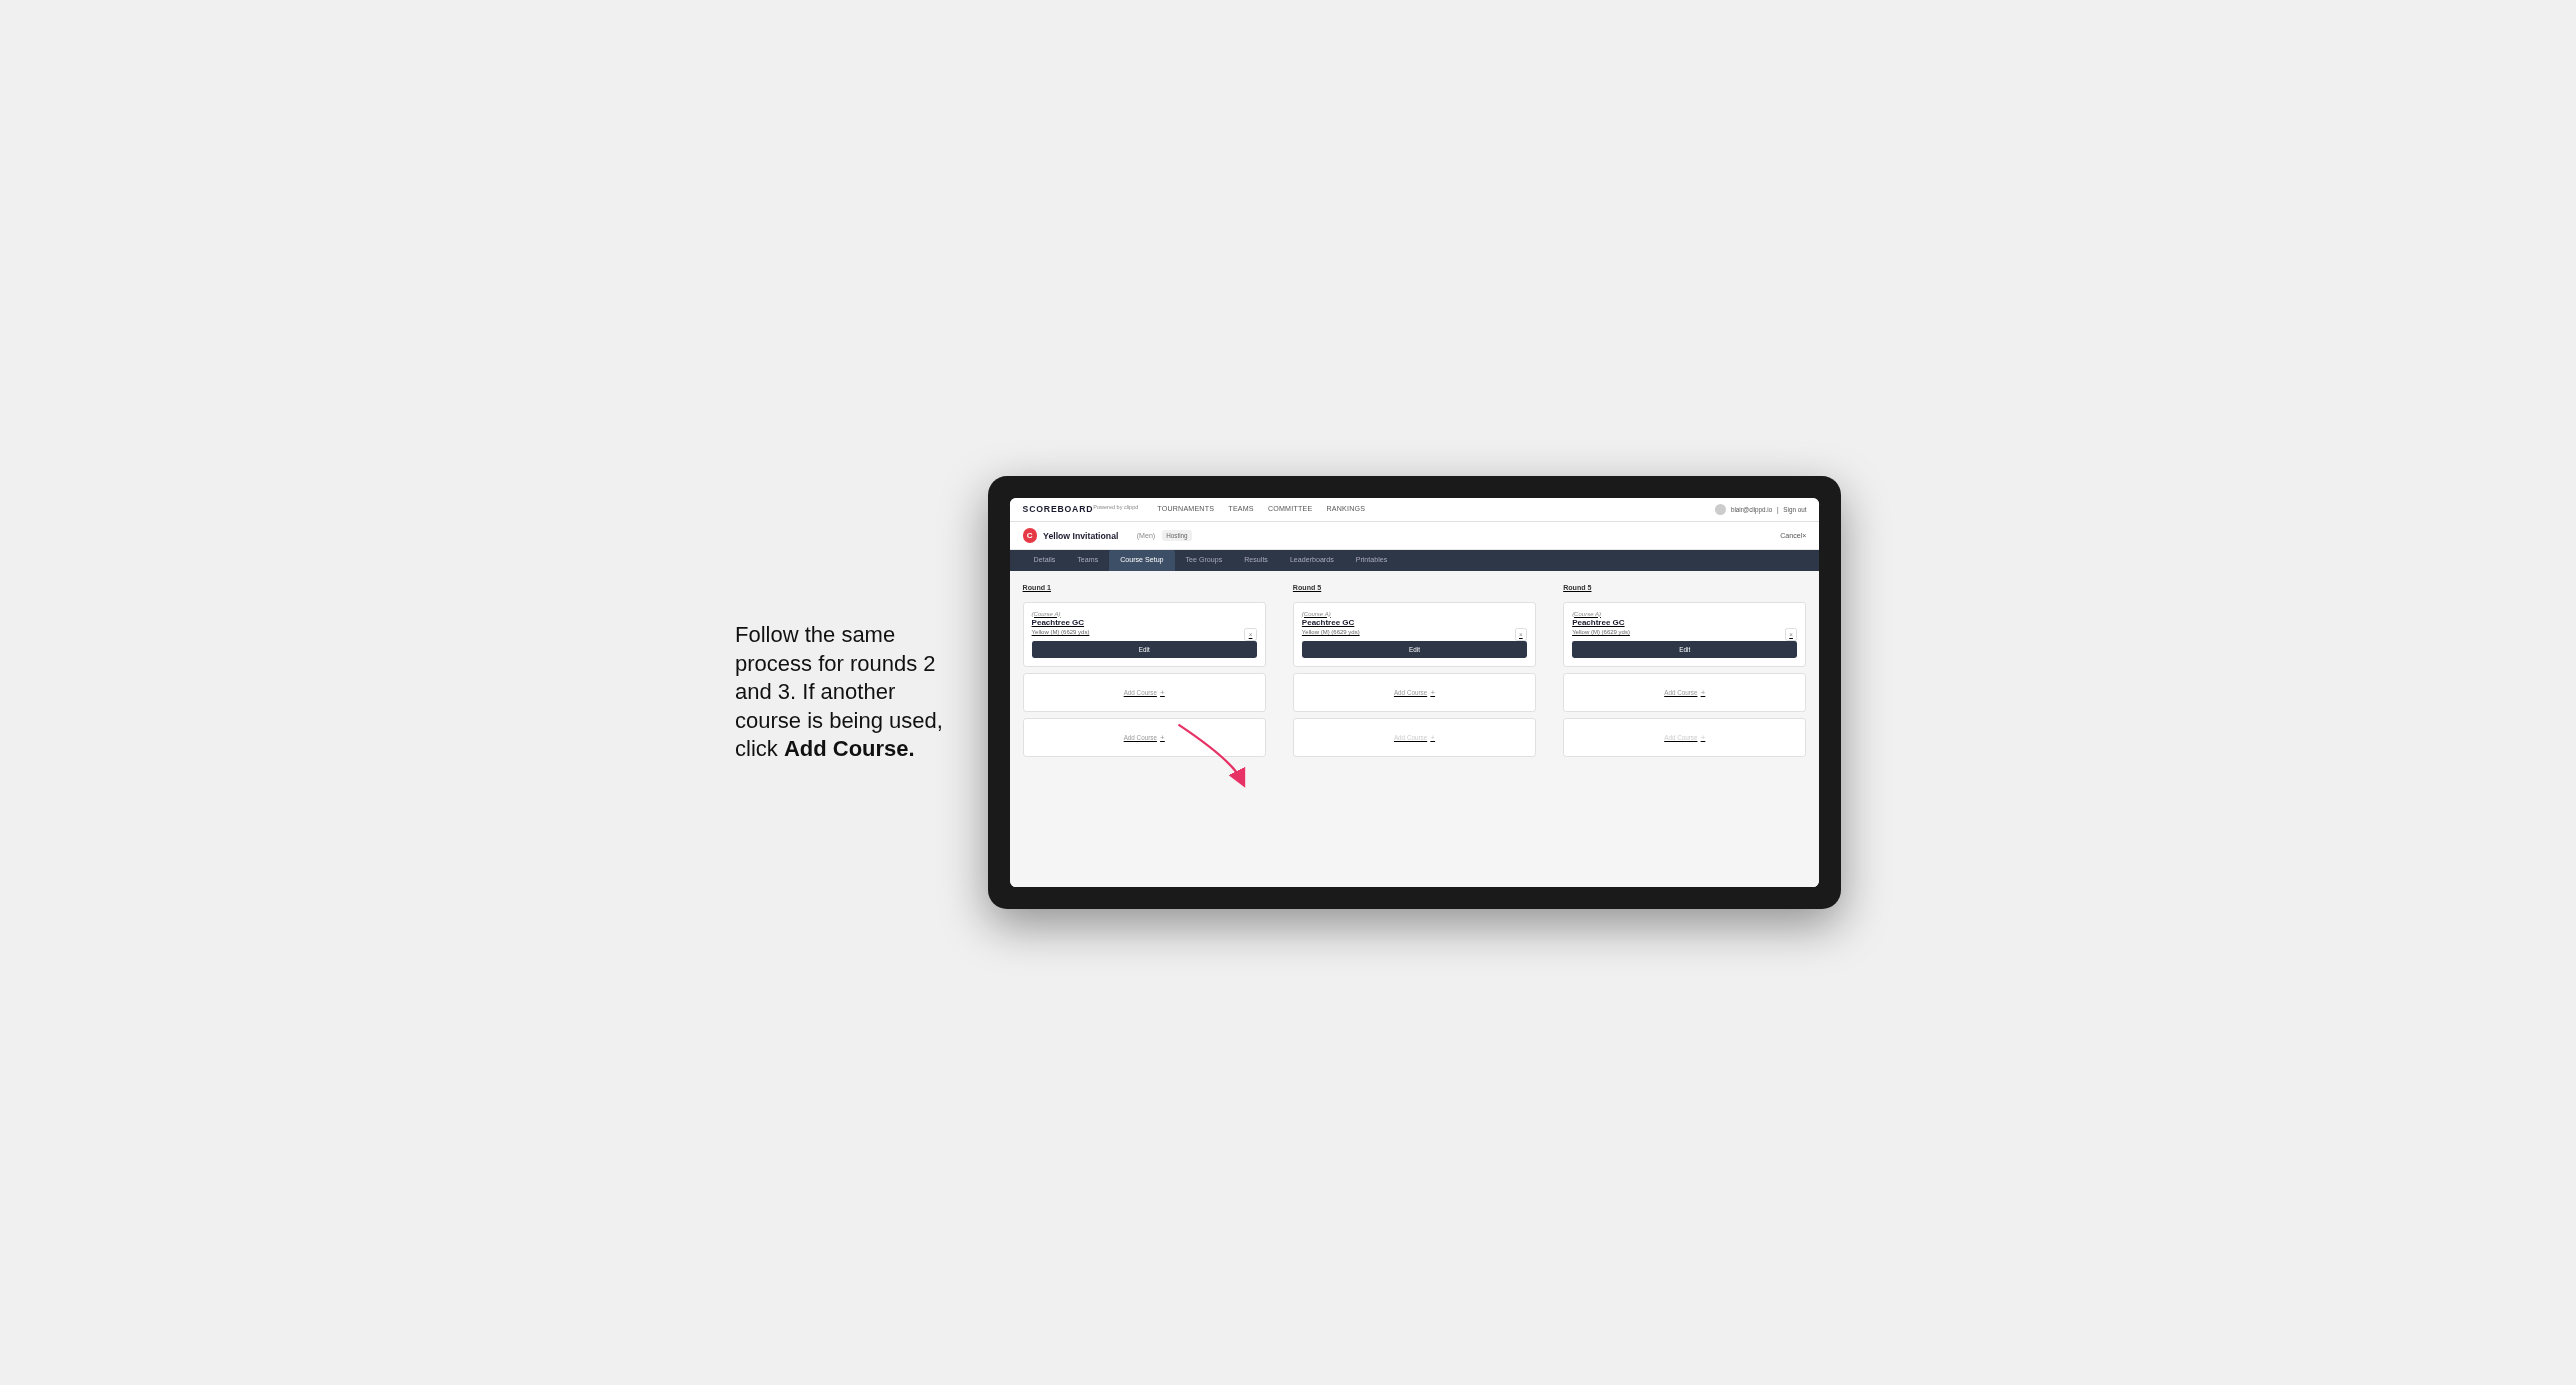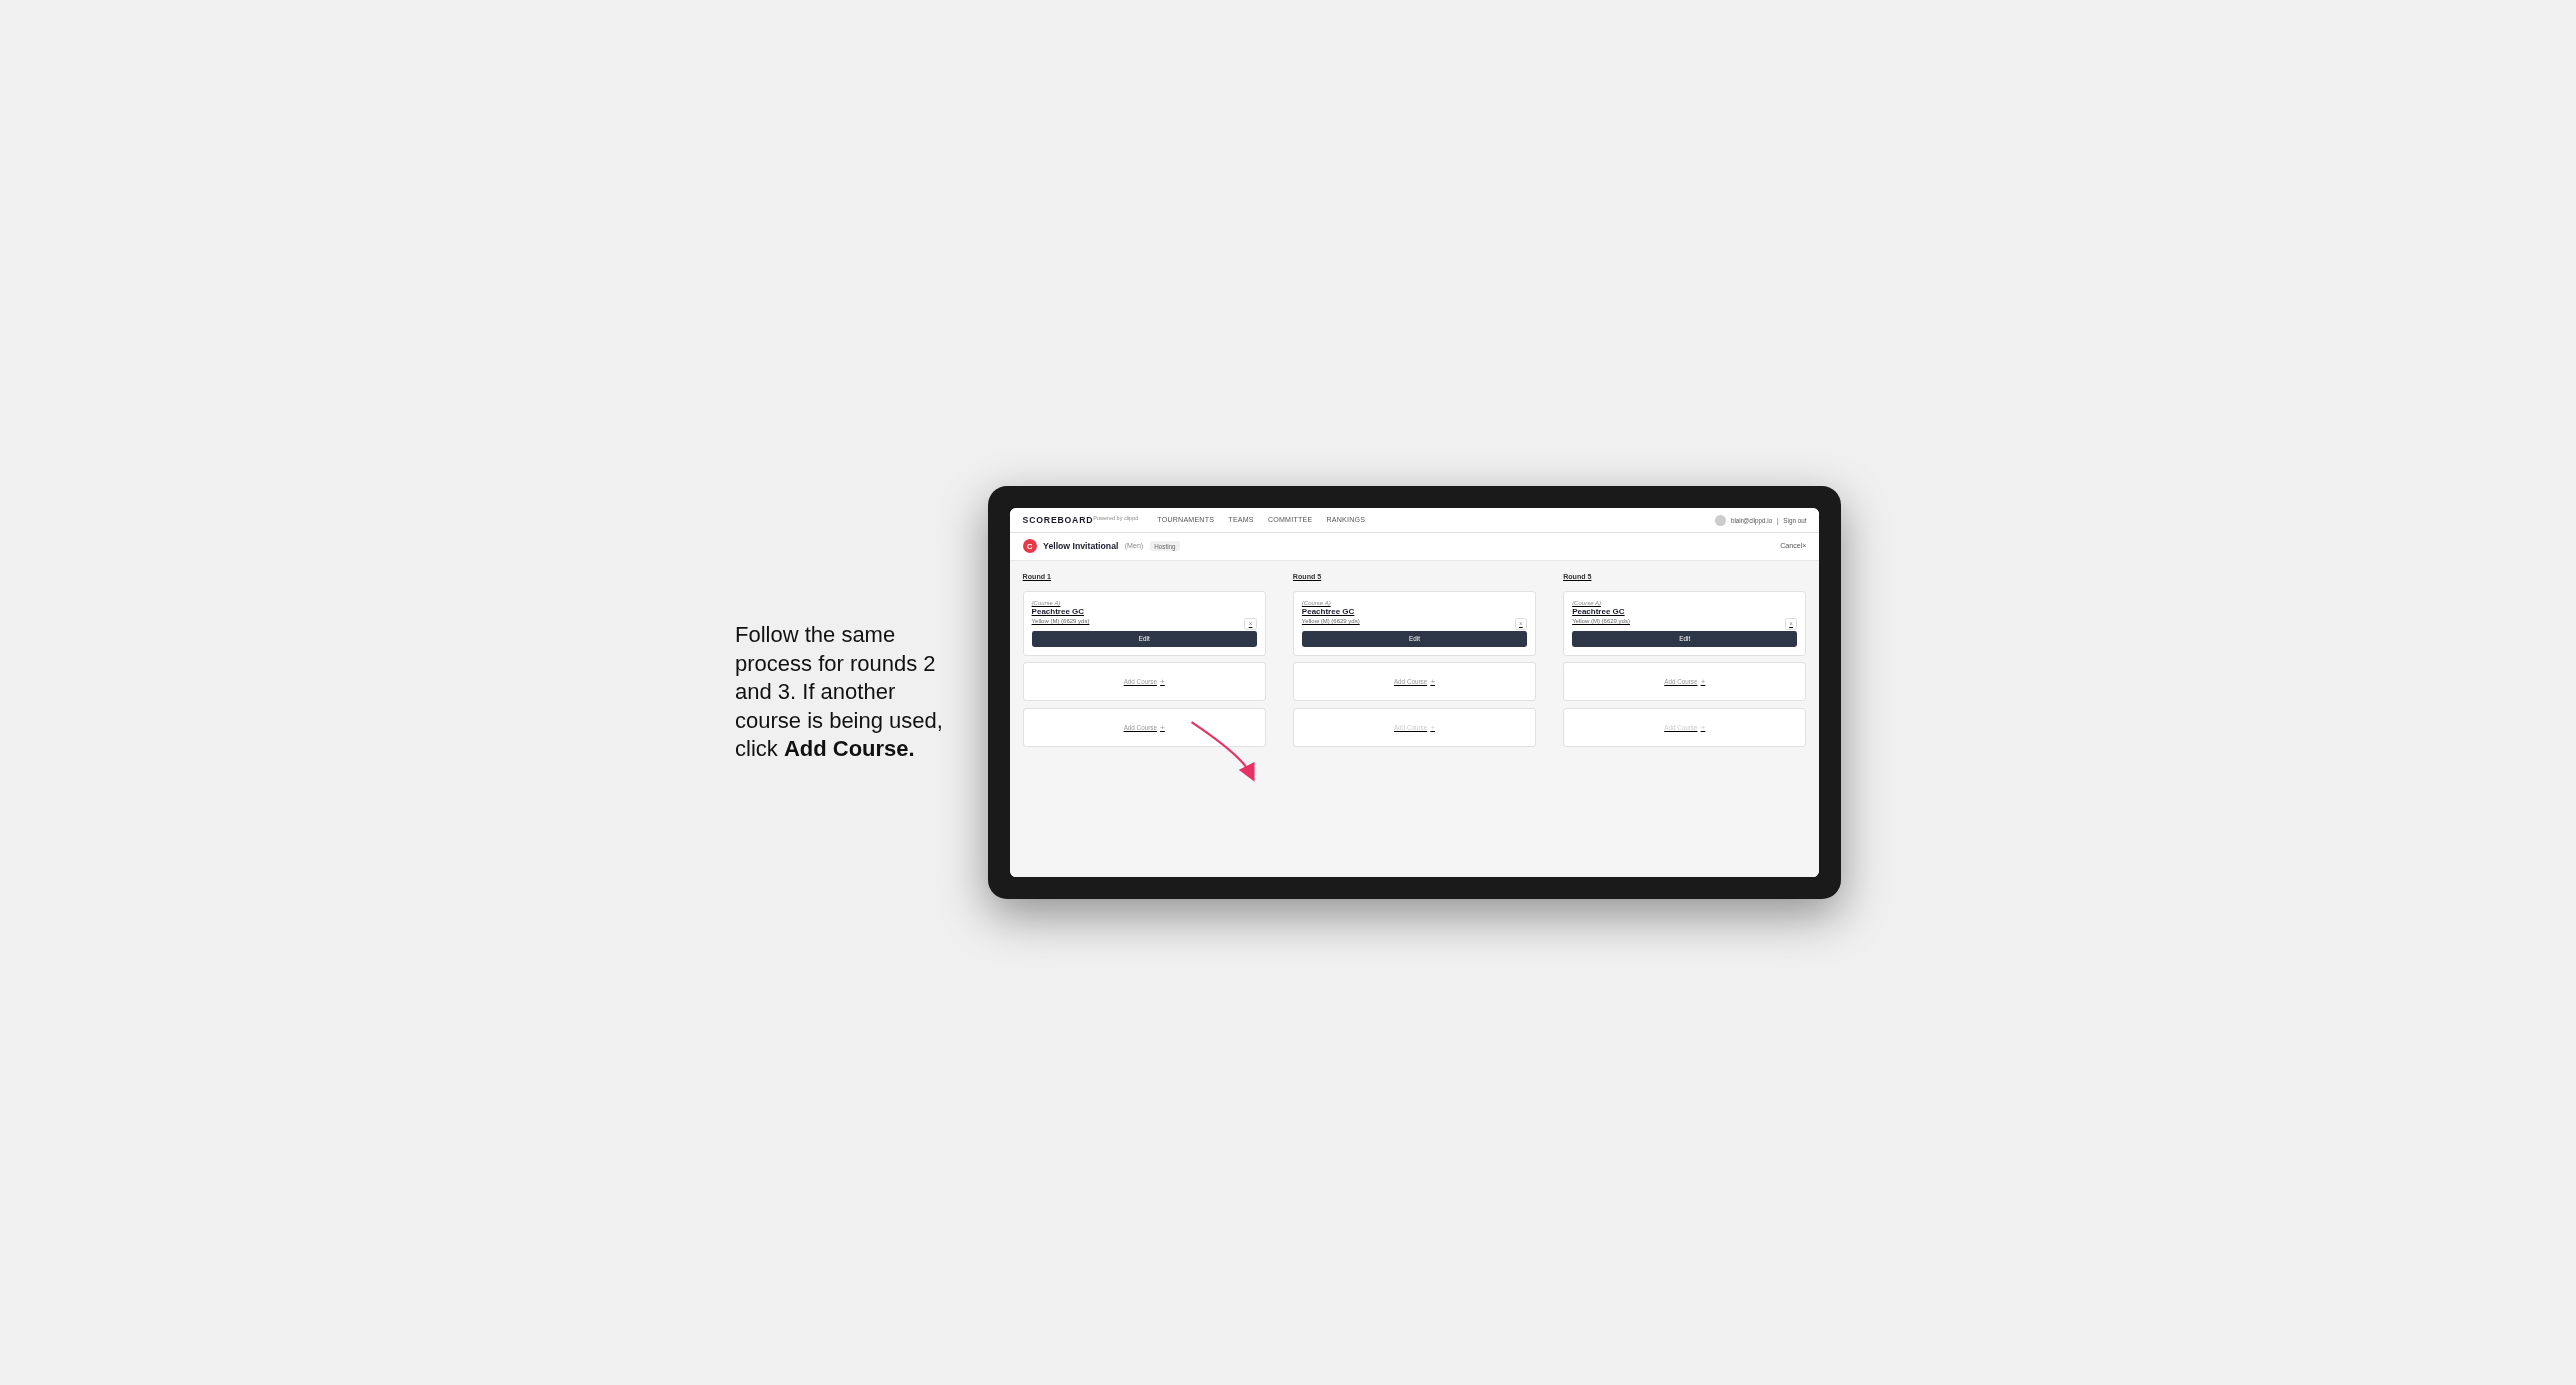--- a/index.html
+++ b/index.html
@@ -328,29 +328,38 @@
           <a class="sign-out">Sign out</a>
         </div>
       </div>
 
       <div class="sub-header">
         <div class="sub-header-left">
           <div class="clippd-icon">
             <span>C</span>
           </div>
           <span class="tournament-name">Yellow Invitational</span>
-          <span style="font-size:7.1px;color:#888;">(Men)</span>
+          <span style="font-size:7.1px;color:#888;margin-left:12px;">(Men)</span>
           <span class="hosting-badge">Hosting</span>
         </div>
         <div class="cancel-btn">
           <span>Cancel</span>
           <span>×</span>
         </div>
       </div>
 
+      <div class="tabs-bar">
+        <div class="tab">Details</div>
+        <div class="tab">Teams</div>
+        <div class="tab active">Course Setup</div>
+        <div class="tab">Tee Groups</div>
+        <div class="tab">Results</div>
+        <div class="tab">Leaderboards</div>
+        <div class="tab">Printables</div>
+      </div>
 
       <div class="content-area">
         <div class="rounds-grid">
 
           <div class="round-column">
             <div class="round-label">Round 1</div>
             <div class="course-card">
               <div class="card-header-row">
                 <div>
                   <div class="course-tag">(Course A)</div>

